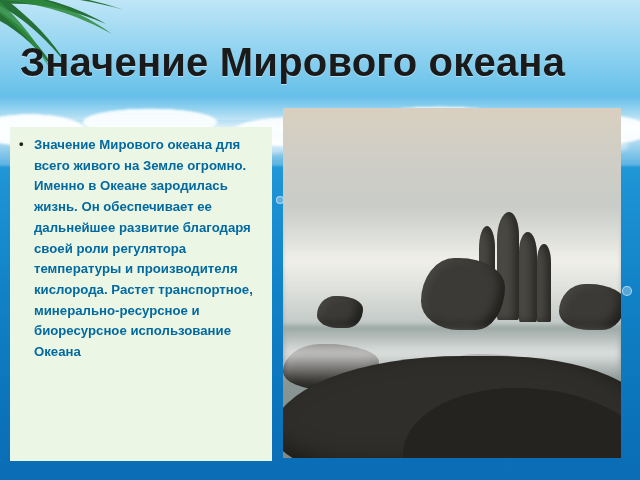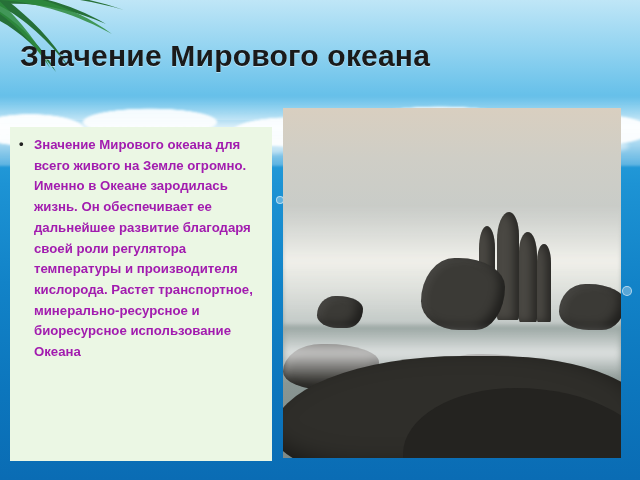--- a/index.html
+++ b/index.html
@@ -90,21 +90,21 @@
     height: 110px;
     pointer-events: none;
   }
 
   
   #title {
     position: absolute;
     left: 20px;
     top: 36px;
     width: 600px;
-    font-size: 30px;
+    font-size: 40px;
     font-weight: bold;
     color: #1a1a1a;
     line-height: 1.34;
     letter-spacing: 0.2px;
     text-shadow: 0 1px 0 rgba(255,255,255,0.45);
   }
 
   
   #bodybox {
     position: absolute;
@@ -119,21 +119,21 @@
   #bodylist {
     margin: 0;
     padding: 0;
     list-style: none;
   }
   #bodylist li {
     position: relative;
     padding-left: 16px;
     font-size: 13.2px;
     font-weight: bold;
-    color: #a21caf;
+    color: #0369a1;
     line-height: 1.57;
   }
   #bodylist li:before {
     content: "\2022";
     position: absolute;
     left: 1px;
     top: -1px;
     color: #222222;
     font-size: 13px;
   }

